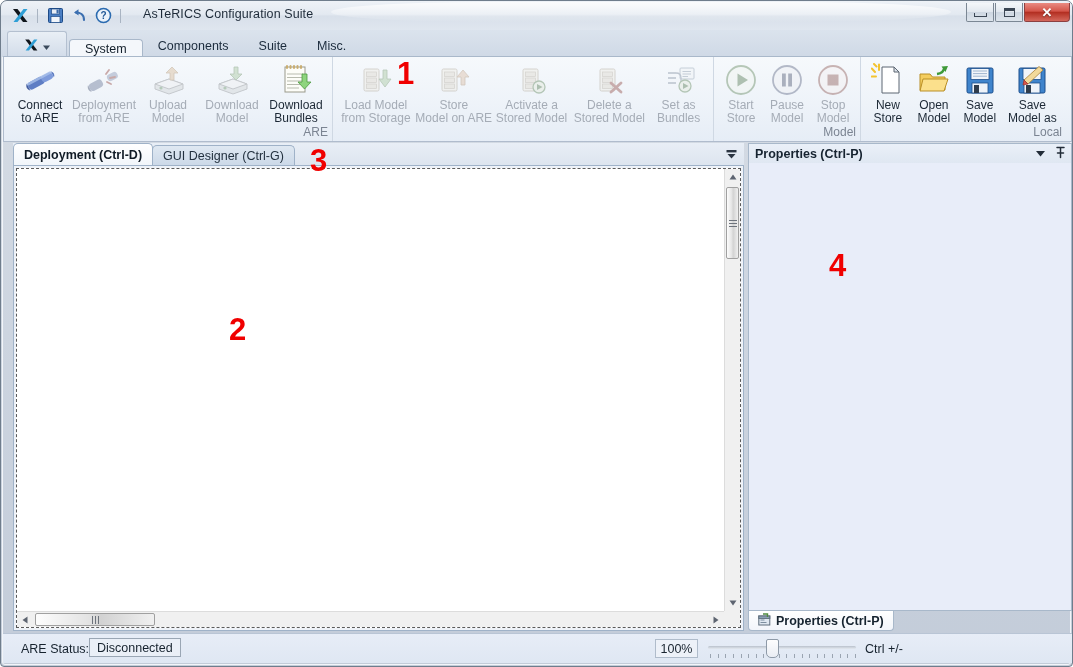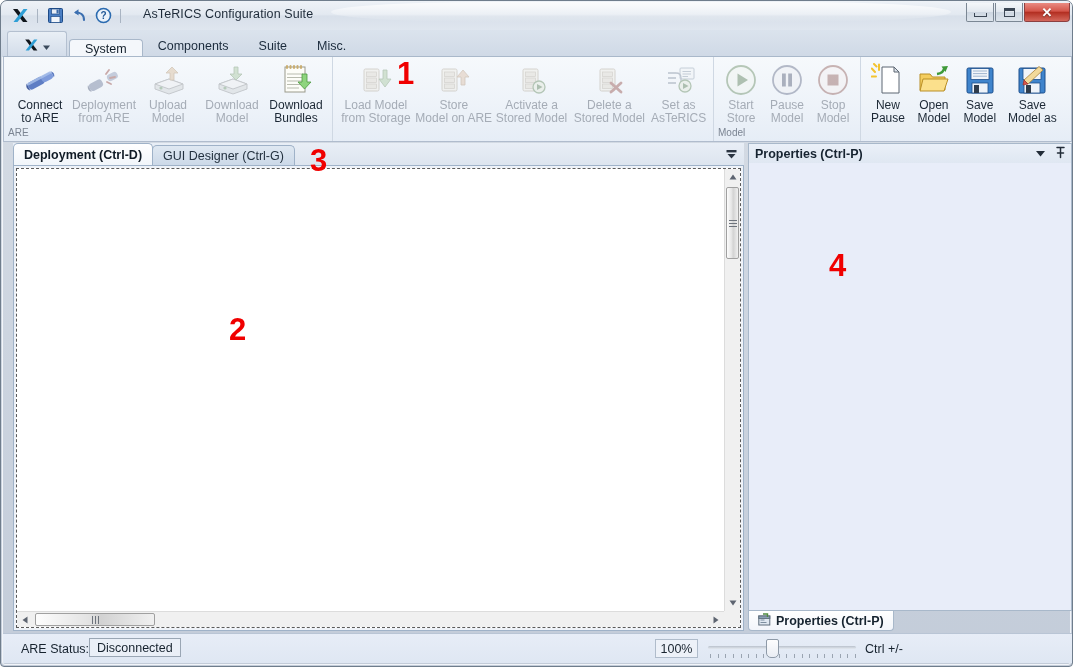--- a/index.html
+++ b/index.html
@@ -145,22 +145,22 @@
   .rgroup {
     position: relative;
     display: flex; flex-direction: column;
     justify-content: space-between;
     padding: 3px 4px 0 4px;
     box-sizing: border-box;
   }
   .rgroup + .rgroup { border-left: 1px solid #cfd8e3; }
   .rg-items { display: flex; align-items: center; }
   .rg-label {
-    text-align: left;
-    font-size: 10px;
+    text-align: right;
+    font-size: 12px;
     color: #7b8492;
     padding-bottom: 3px;
   }
   .ritem {
     width: 64px;
     display: flex; flex-direction: column; align-items: center;
     padding-top: 3px;
   }
   .ritem.wide { width: 82px; }
   .ritem .ic {
@@ -661,21 +661,21 @@
                     <path d="M8 8 H16"></path>
                     <path d="M8 13 H16"></path>
                     <path d="M8 18 H16"></path>
                   </g>
                 <path d="M16 8 Q21 8 21 13 L21 18" stroke="#6f8eb4" stroke-width="1.3" fill="none"></path>
                 <circle cx="25" cy="21" r="6" fill="#ddeccd" stroke="#4e9a42" stroke-width="1.3"></circle>
                 <path d="M23 18 L28.5 21 L23 24 Z" fill="#3f8b35"></path>
               </svg>
             </span>
             <span class="lbl">Set as
-AsTeRICS</span>
+Bundles</span>
           </div>
         </div>
       </div>
 
       <div class="rgroup" style="width:147px">
         <div class="rg-items">
 
           <div class="ritem disabled" style="width:47px">
             <span class="ic">
               <svg width="34" height="34" viewBox="0 0 34 34">
@@ -723,21 +723,21 @@
                 <path d="M23 4 L23 9 L28 9 Z" fill="#dde3ea" stroke="#5c6672"></path>
                 <g stroke="#f3c330" stroke-width="2" stroke-linecap="round">
                   <path d="M8 7 L8 1.5"></path>
                     <path d="M4 9 L0.8 5.5"></path>
                     <path d="M5 13.5 L0.8 13.5"></path>
                   <path d="M5.5 3.5 L3 1"></path>
                 </g>
               </svg>
             </span>
             <span class="lbl">New
-Pause</span>
+Store</span>
           </div>
 
           <div class="ritem" style="width:48px">
             <span class="ic">
               <svg width="34" height="34" viewBox="0 0 34 34">
                 <path d="M3 11 H13 L15.5 14 H28 V27 H3 Z" fill="#f4cd5f" stroke="#b98f27"></path>
                 <path d="M6 16 H31 L27 28 H3 Z" fill="#fbe08c" stroke="#b98f27"></path>
                 <path d="M20 11 Q27 10 27.5 4" stroke="#3f9a39" stroke-width="2.6" fill="none"></path>
                 <path d="M24.5 3.5 L31 3 L28.5 9 Z" fill="#3f9a39"></path>
               </svg>
@@ -772,20 +772,21 @@
                 <rect x="9" y="20" width="16" height="10" fill="#eef3f9" stroke="#1c4f8c" stroke-width=".8"></rect>
                 <rect x="11" y="22" width="5" height="8" fill="#2f3c4c"></rect>
                 <path d="M9 17 L24 3.5 L28 7 L13 21 Z" fill="#f2d99a" stroke="#a8833a" stroke-width=".8"></path>
                 <path d="M9 17 L8 22 L13 21 Z" fill="#d8544a" stroke="#9d342c" stroke-width=".7"></path>
               </svg>
             </span>
             <span class="lbl">Save
 Model as</span>
           </div>
         </div>
+        <div class="rg-label">Local</div>
       </div>
 
     </div>
   </div>
 
   <div id="main">
 
     <div id="editor-panel">
       <div id="editor-tabbar">
         <div class="etab active">

